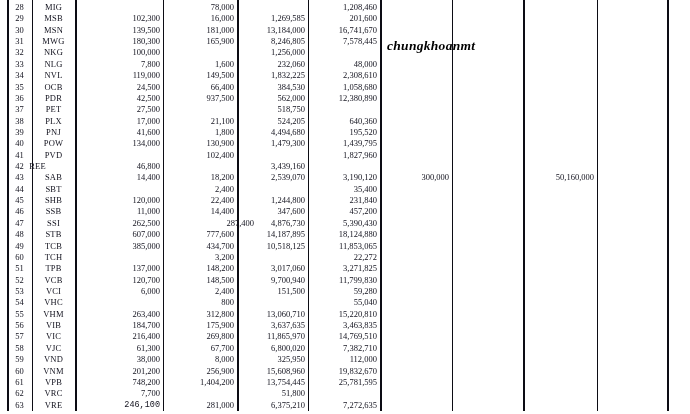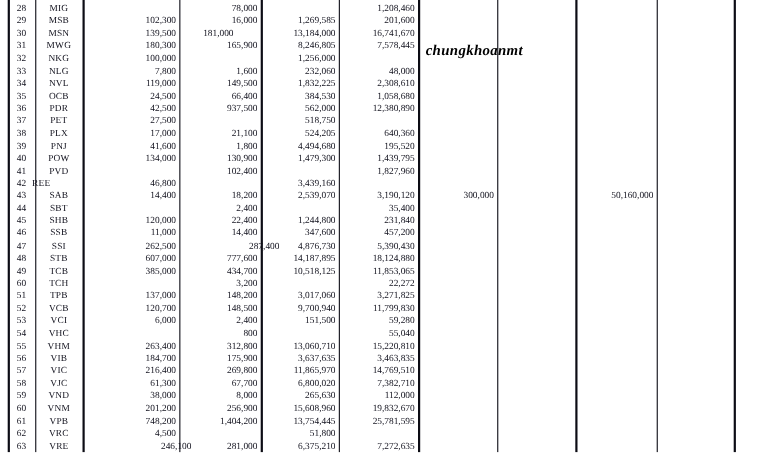--- a/index.html
+++ b/index.html
@@ -73,21 +73,21 @@
         <div class="cell val" style="left: 380px; width: 72px;"></div>
         <div class="cell val" style="left: 452px; width: 71px;"></div>
         <div class="cell val" style="left: 523px; width: 74px;"></div>
         <div class="cell val" style="left: 597px; width: 70px;"></div>
         <div class="cell val" style="left: 667px; width: 23px;"></div>
       </div>
       <div class="row" style="top: 24.72px; height: 11.36px;">
         <div class="cell num" style="left: 7px; width: 25px;">30</div>
         <div class="cell ticker" style="left: 32px; width: 43px;">MSN</div>
         <div class="cell val" style="left: 75px; width: 88px;">139,500</div>
-        <div class="cell val" style="left: 163px; width: 74px; text-align: center;">181,000</div>
+        <div class="cell val" style="left: 163px; width: 74px;">181,000</div>
         <div class="cell val" style="left: 237px; width: 71px;">13,184,000</div>
         <div class="cell val" style="left: 308px; width: 72px;">16,741,670</div>
         <div class="cell val" style="left: 380px; width: 72px;"></div>
         <div class="cell val" style="left: 452px; width: 71px;"></div>
         <div class="cell val" style="left: 523px; width: 74px;"></div>
         <div class="cell val" style="left: 597px; width: 70px;"></div>
         <div class="cell val" style="left: 667px; width: 23px;"></div>
       </div>
       <div class="row" style="top: 36.08px; height: 11.36px;">
         <div class="cell num" style="left: 7px; width: 25px;">31</div>
@@ -451,21 +451,21 @@
         <div class="cell val" style="left: 452px; width: 71px;"></div>
         <div class="cell val" style="left: 523px; width: 74px;"></div>
         <div class="cell val" style="left: 597px; width: 70px;"></div>
         <div class="cell val" style="left: 667px; width: 23px;"></div>
       </div>
       <div class="row" style="top: 354.16px; height: 11.36px;">
         <div class="cell num" style="left: 7px; width: 25px;">59</div>
         <div class="cell ticker" style="left: 32px; width: 43px;">VND</div>
         <div class="cell val" style="left: 75px; width: 88px;">38,000</div>
         <div class="cell val" style="left: 163px; width: 74px;">8,000</div>
-        <div class="cell val" style="left: 237px; width: 71px;">265,630</div>
+        <div class="cell val" style="left: 237px; width: 71px;">325,950</div>
         <div class="cell val" style="left: 308px; width: 72px;">112,000</div>
         <div class="cell val" style="left: 380px; width: 72px;"></div>
         <div class="cell val" style="left: 452px; width: 71px;"></div>
         <div class="cell val" style="left: 523px; width: 74px;"></div>
         <div class="cell val" style="left: 597px; width: 70px;"></div>
         <div class="cell val" style="left: 667px; width: 23px;"></div>
       </div>
       <div class="row" style="top: 365.52px; height: 11.36px;">
         <div class="cell num" style="left: 7px; width: 25px;">60</div>
         <div class="cell ticker" style="left: 32px; width: 43px;">VNM</div>
@@ -488,34 +488,34 @@
         <div class="cell val" style="left: 308px; width: 72px;">25,781,595</div>
         <div class="cell val" style="left: 380px; width: 72px;"></div>
         <div class="cell val" style="left: 452px; width: 71px;"></div>
         <div class="cell val" style="left: 523px; width: 74px;"></div>
         <div class="cell val" style="left: 597px; width: 70px;"></div>
         <div class="cell val" style="left: 667px; width: 23px;"></div>
       </div>
       <div class="row" style="top: 388.24px; height: 11.36px;">
         <div class="cell num" style="left: 7px; width: 25px;">62</div>
         <div class="cell ticker" style="left: 32px; width: 43px;">VRC</div>
-        <div class="cell val" style="left: 75px; width: 88px;">4,500</div>
+        <div class="cell val" style="left: 75px; width: 88px;">7,700</div>
         <div class="cell val" style="left: 163px; width: 74px;"></div>
         <div class="cell val" style="left: 237px; width: 71px;">51,800</div>
         <div class="cell val" style="left: 308px; width: 72px;"></div>
         <div class="cell val" style="left: 380px; width: 72px;"></div>
         <div class="cell val" style="left: 452px; width: 71px;"></div>
         <div class="cell val" style="left: 523px; width: 74px;"></div>
         <div class="cell val" style="left: 597px; width: 70px;"></div>
         <div class="cell val" style="left: 667px; width: 23px;"></div>
       </div>
       <div class="row" style="top: 399.6px; height: 11.36px;">
         <div class="cell num" style="left: 7px; width: 25px;">63</div>
         <div class="cell ticker" style="left: 32px; width: 43px;">VRE</div>
-        <div class="cell val" style="left: 89px; width: 88px;">246,100</div>
+        <div class="cell val" style="left: 75px; width: 88px; font-family: Liberation Mono, monospace;">246,100</div>
         <div class="cell val" style="left: 163px; width: 74px;">281,000</div>
         <div class="cell val" style="left: 237px; width: 71px;">6,375,210</div>
         <div class="cell val" style="left: 308px; width: 72px;">7,272,635</div>
         <div class="cell val" style="left: 380px; width: 72px;"></div>
         <div class="cell val" style="left: 452px; width: 71px;"></div>
         <div class="cell val" style="left: 523px; width: 74px;"></div>
         <div class="cell val" style="left: 597px; width: 70px;"></div>
         <div class="cell val" style="left: 667px; width: 23px;"></div>
       </div>
     </div>

